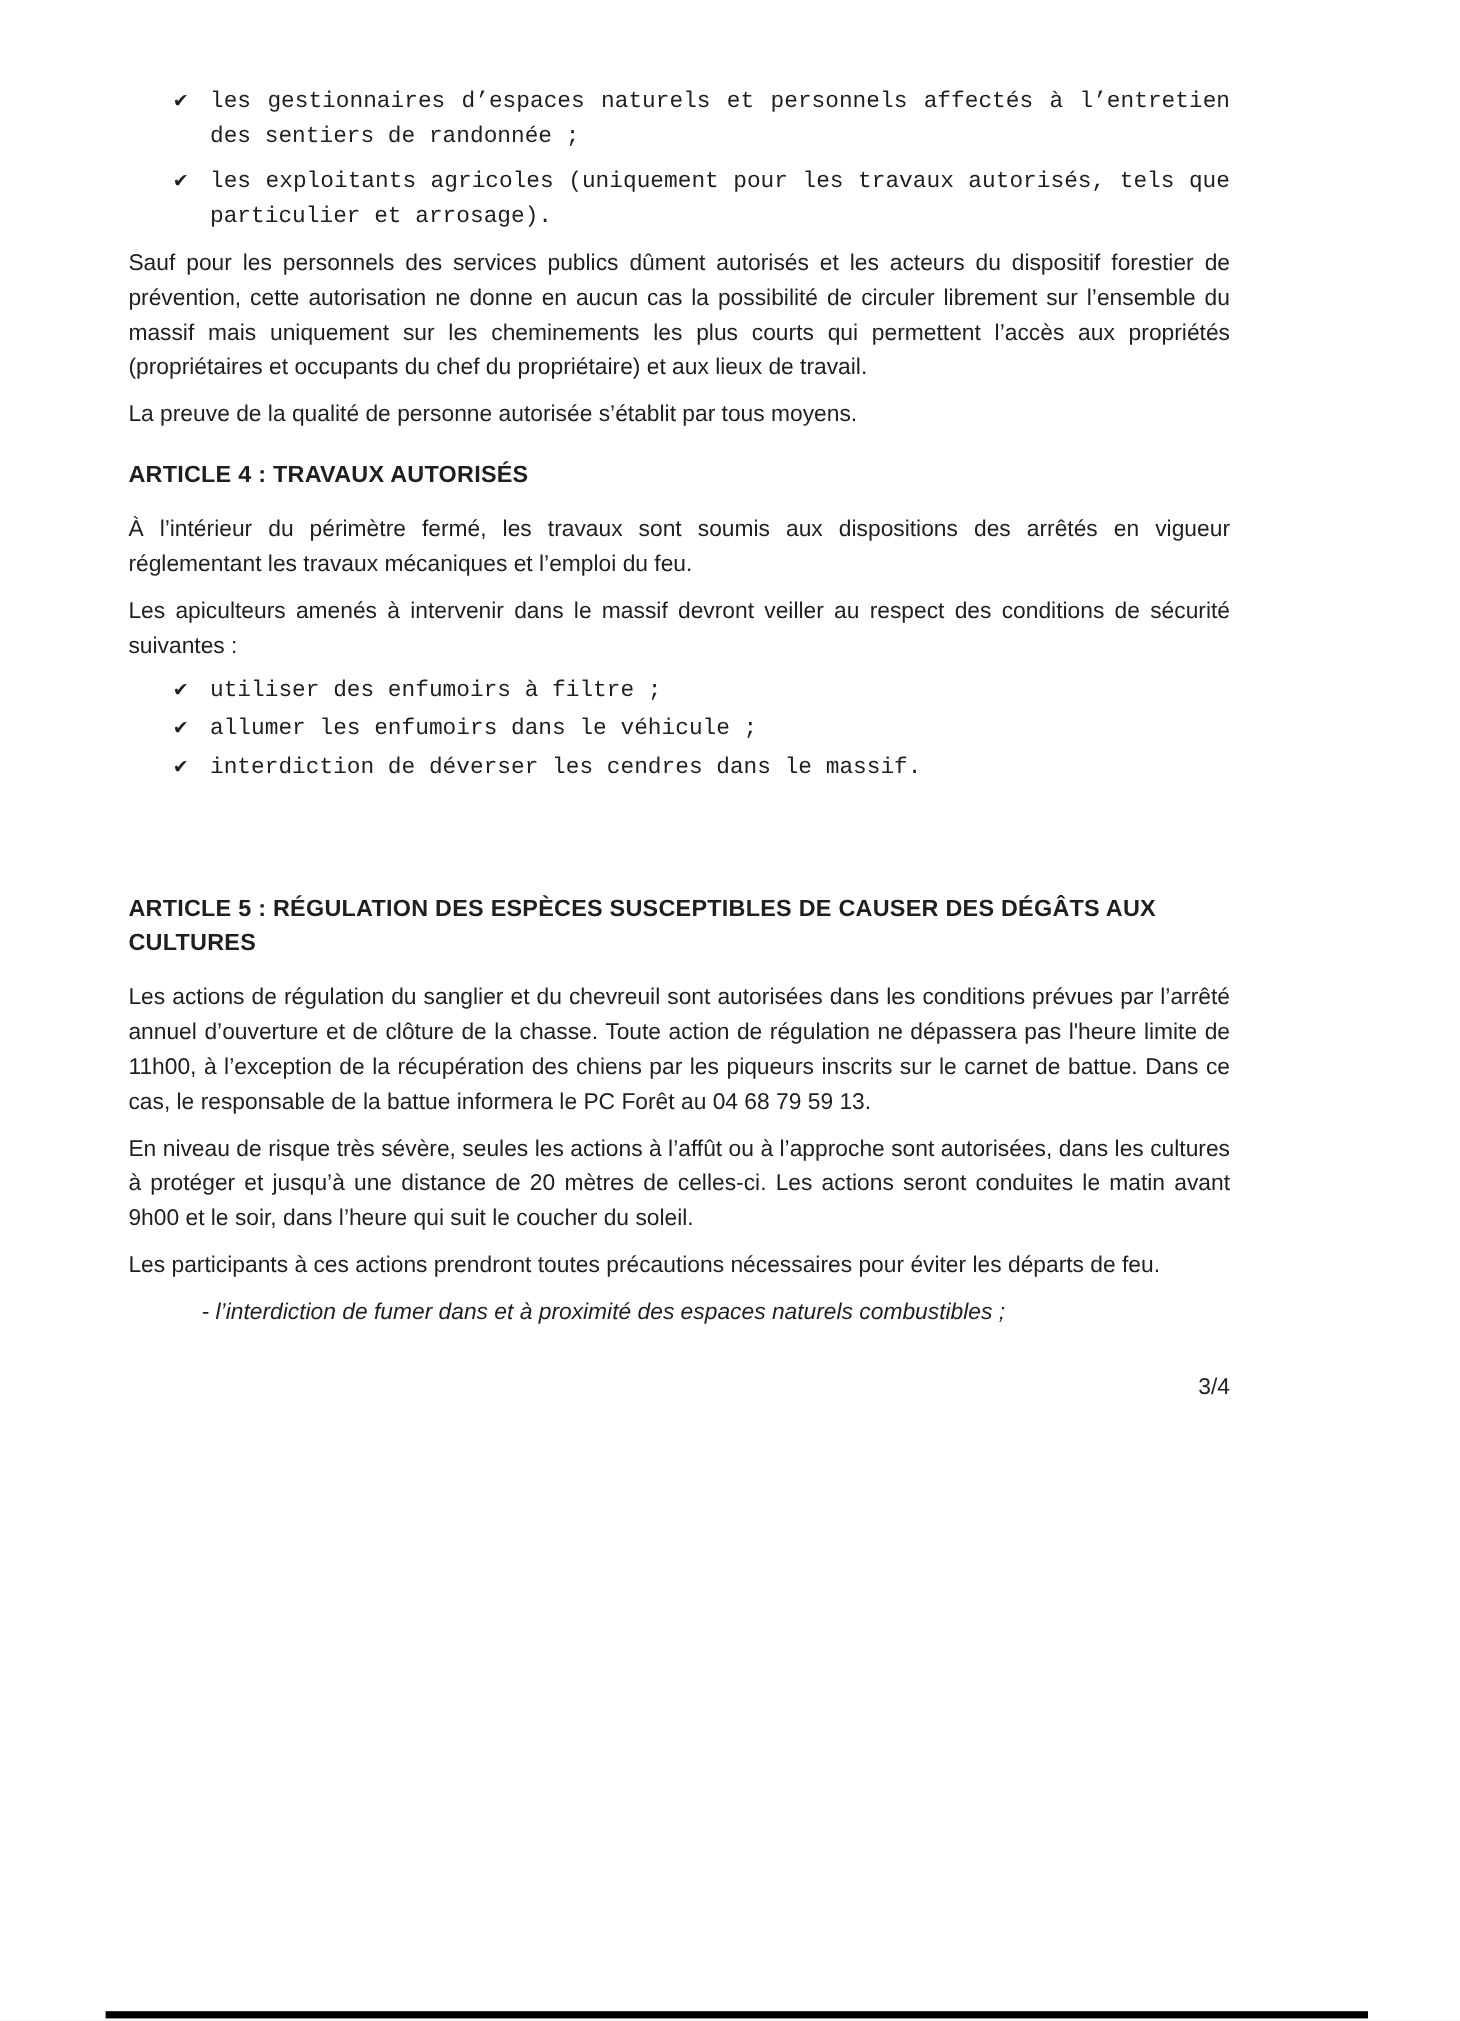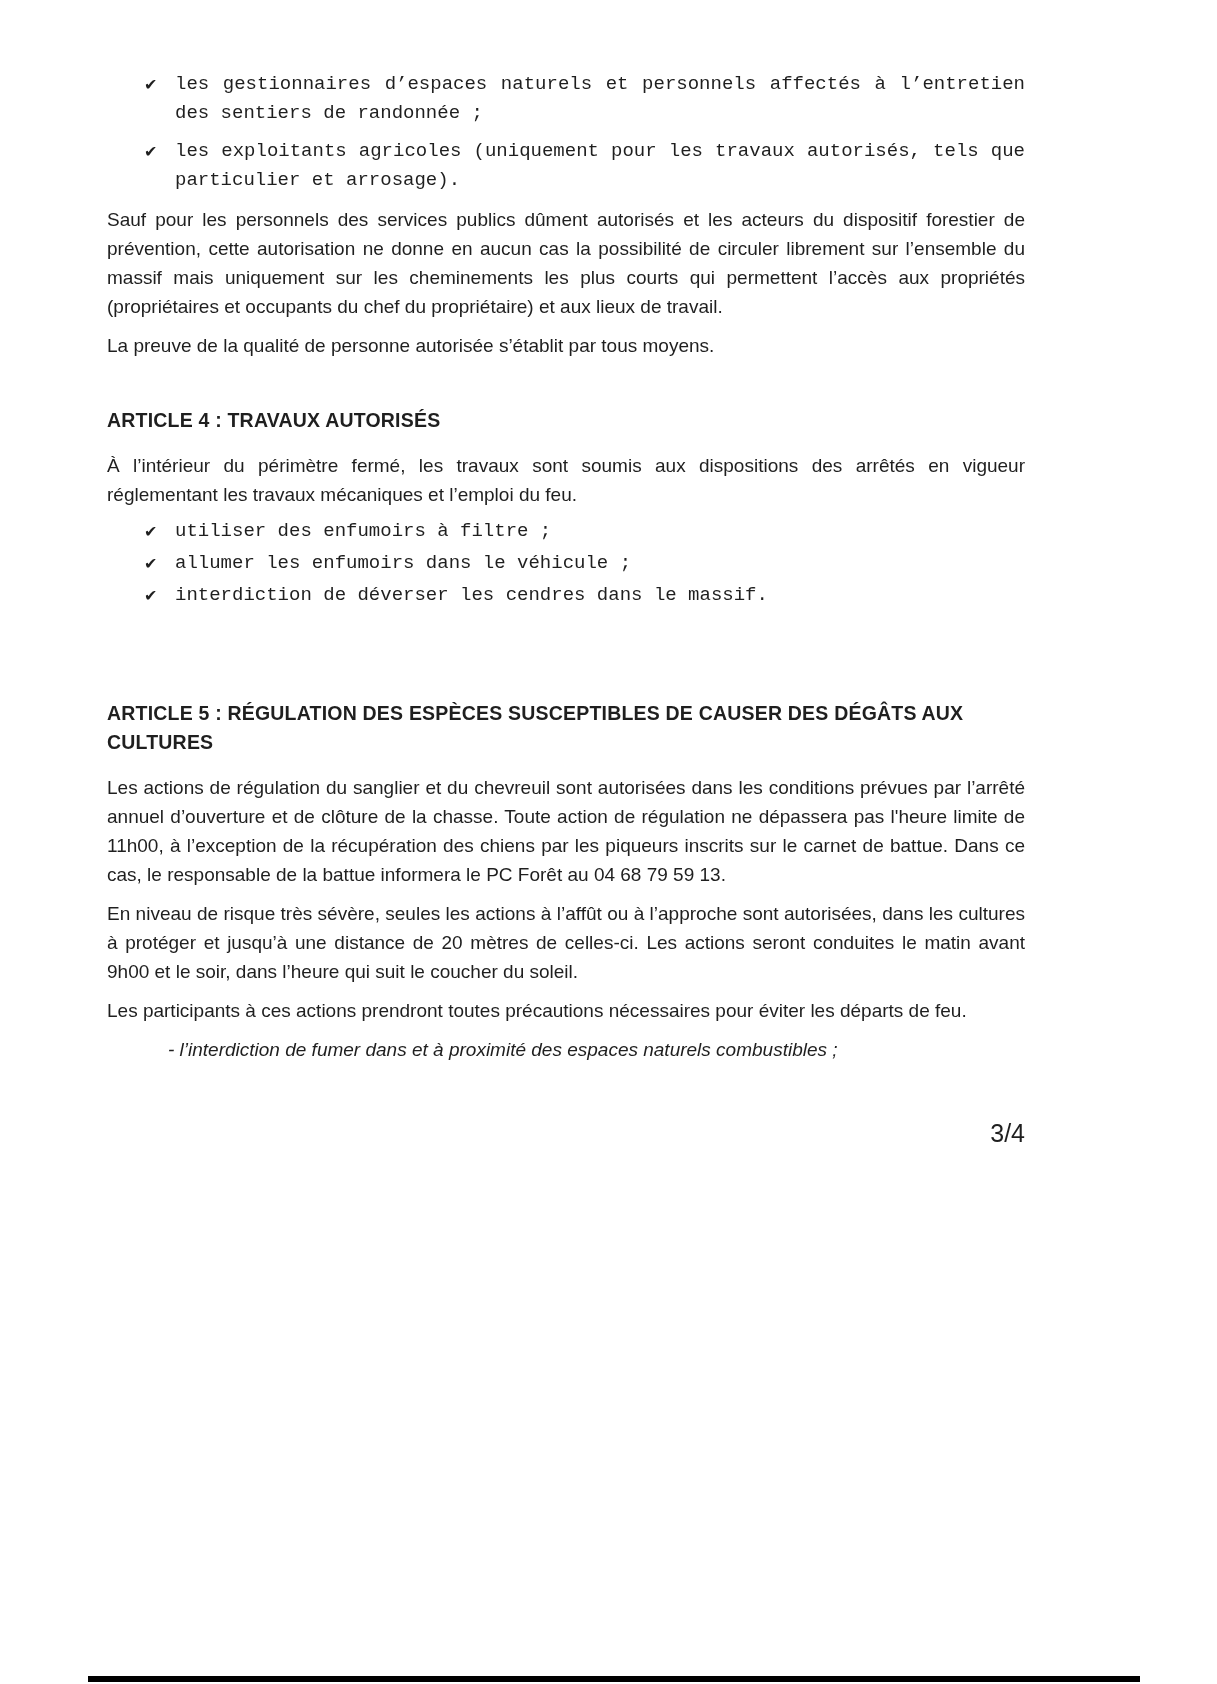--- a/index.html
+++ b/index.html
@@ -36,41 +36,41 @@
   }
   .check-list .li-text { flex: 1 1 auto; text-align: justify; font-family: Liberation Mono, monospace; }
 
   p.para { margin-top: 10px; }
 
   h2.article {
     font-size: 19.5px;
     line-height: 29px;
     font-weight: bold;
     text-align: left;
-    margin-top: 46px;
+    margin-top: 22px;
     margin-bottom: 16px;
     letter-spacing: 0.2px;
   }
 
   .sub-list { margin-top: 8px; }
   .sub-list li { margin-bottom: 3px; }
 
   h2.article-5 { margin-top: 89px; }
 
   .dash-item {
     margin-top: 15px;
     padding-left: 61px;
     text-align: left;
     font-style: italic;
   }
 
   .page-number {
-    margin-top: 55px;
+    margin-top: 34px;
     text-align: right;
-    font-size: 25px;
+    font-size: 19px;
   }
 
   .scan-bar {
     position: absolute;
     left: 88px;
     bottom: 2px;
     width: 1052px;
     height: 6px;
     background: #000000;
   }
@@ -90,20 +90,21 @@
         <span class="check">✔</span>
         <span class="li-text">les exploitants agricoles (uniquement pour les travaux autorisés, tels que particulier et arrosage).</span>
       </li>
     </ul>
 
     <p class="para">Sauf pour les personnels des services publics dûment autorisés et les acteurs du dispositif forestier de prévention, cette autorisation ne donne en aucun cas la possibilité de circuler librement sur l’ensemble du massif mais uniquement sur les cheminements les plus courts qui permettent l’accès aux propriétés (propriétaires et occupants du chef du propriétaire) et aux lieux de travail.</p>
     <p class="para">La preuve de la qualité de personne autorisée s’établit par tous moyens.</p>
 
     <h2 class="article">ARTICLE 4 : TRAVAUX AUTORISÉS</h2>
     <p class="para">À l’intérieur du périmètre fermé, les travaux sont soumis aux dispositions des arrêtés en vigueur réglementant les travaux mécaniques et l’emploi du feu.</p>
+    <p class="para">Les apiculteurs amenés à intervenir dans le massif devront veiller au respect des conditions de sécurité suivantes :</p>
 
     <ul class="check-list sub-list">
       <li>
         <span class="check">✔</span>
         <span class="li-text">utiliser des enfumoirs à filtre ;</span>
       </li>
       <li>
         <span class="check">✔</span>
         <span class="li-text">allumer les enfumoirs dans le véhicule ;</span>
       </li>

